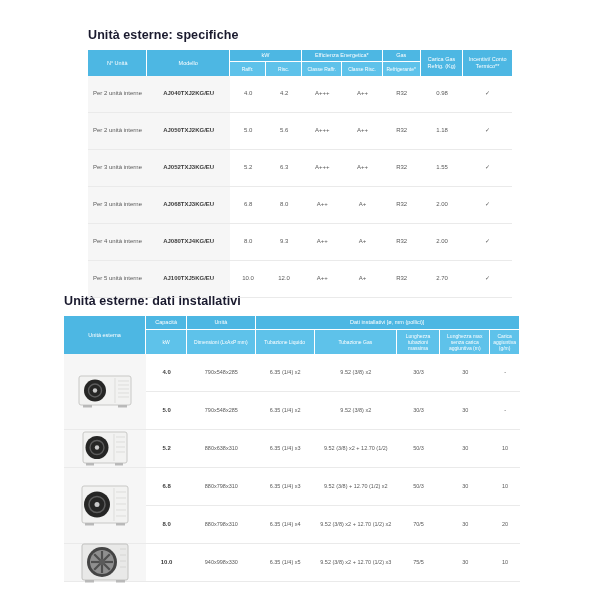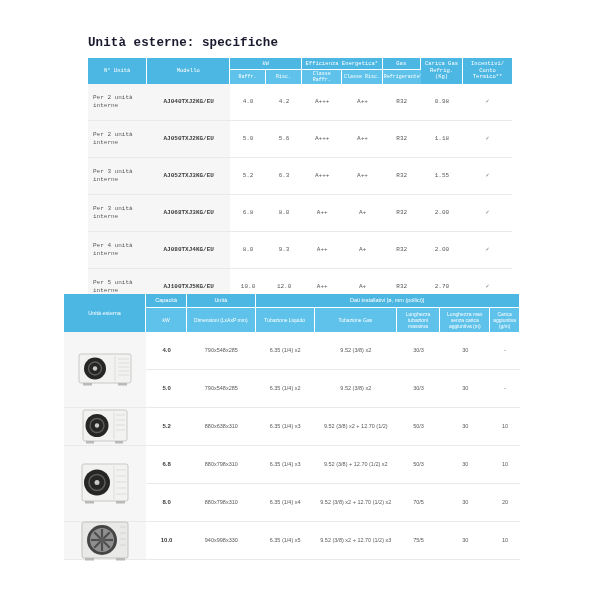--- a/index.html
+++ b/index.html
@@ -1,18 +1,18 @@
 <!DOCTYPE html>
 <html><head>
 <meta charset="utf-8">
 <style>
   html,body{margin:0;padding:0;background:#ffffff;}
   body{width:600px;height:600px;position:relative;font-family:"Liberation Sans",sans-serif;overflow:hidden;}
   .sec{position:absolute;}
-  .sec1{left:88px;top:36px;width:424px;font-family:Liberation Mono, monospace;}
+  .sec1{left:88px;top:28px;width:424px;}
   .sec2{left:64px;top:294px;width:456px;}
   .title{font-size:12.5px;font-weight:bold;color:#1a1a2e;letter-spacing:.1px;margin:0 0 8px 0;}
   
   .t1-head{display:flex;width:100%;}
   .t1-head .full,.gh,.sub{background:#4db7e3;color:#fff;text-align:center;}
   .t1-head .sub{background:#5ec2ea;}
   .t1-head .full{display:flex;align-items:center;justify-content:center;height:26px;font-size:5.5px;line-height:1.25;border-right:1px solid #fff;box-sizing:border-box;padding:0 2px;}
   .t1-head .full:last-child{border-right:none;}
   .grp{display:flex;flex-direction:column;border-right:1px solid #fff;box-sizing:border-box;}
   .gh{height:11px;font-size:5.5px;line-height:11px;border-bottom:1px solid #fff;}
@@ -136,20 +136,21 @@
       <div class="c w-eff2">A++</div>
       <div class="c w-eff2">A+</div>
       <div class="c w-gas">R32</div>
       <div class="c w-car">2.70</div>
       <div class="c w-inc">✓</div>
     </div>
   </div>
 </div>
 
 <div class="sec sec2">
+  <h2 class="title">Unità esterne: dati installativi</h2>
 
   <div>
     <div class="t2-head">
       <div class="th2 ue">Unità esterna</div>
       <div class="th2 g">Capacità</div>
       <div class="th2 g">Unità</div>
       <div class="th2 g dati">Dati installativi [ø, mm (pollici)]</div>
       <div class="th2 s">kW</div>
       <div class="th2 s">Dimensioni (LxAxP mm)</div>
       <div class="th2 s">Tubazione Liquido</div>

